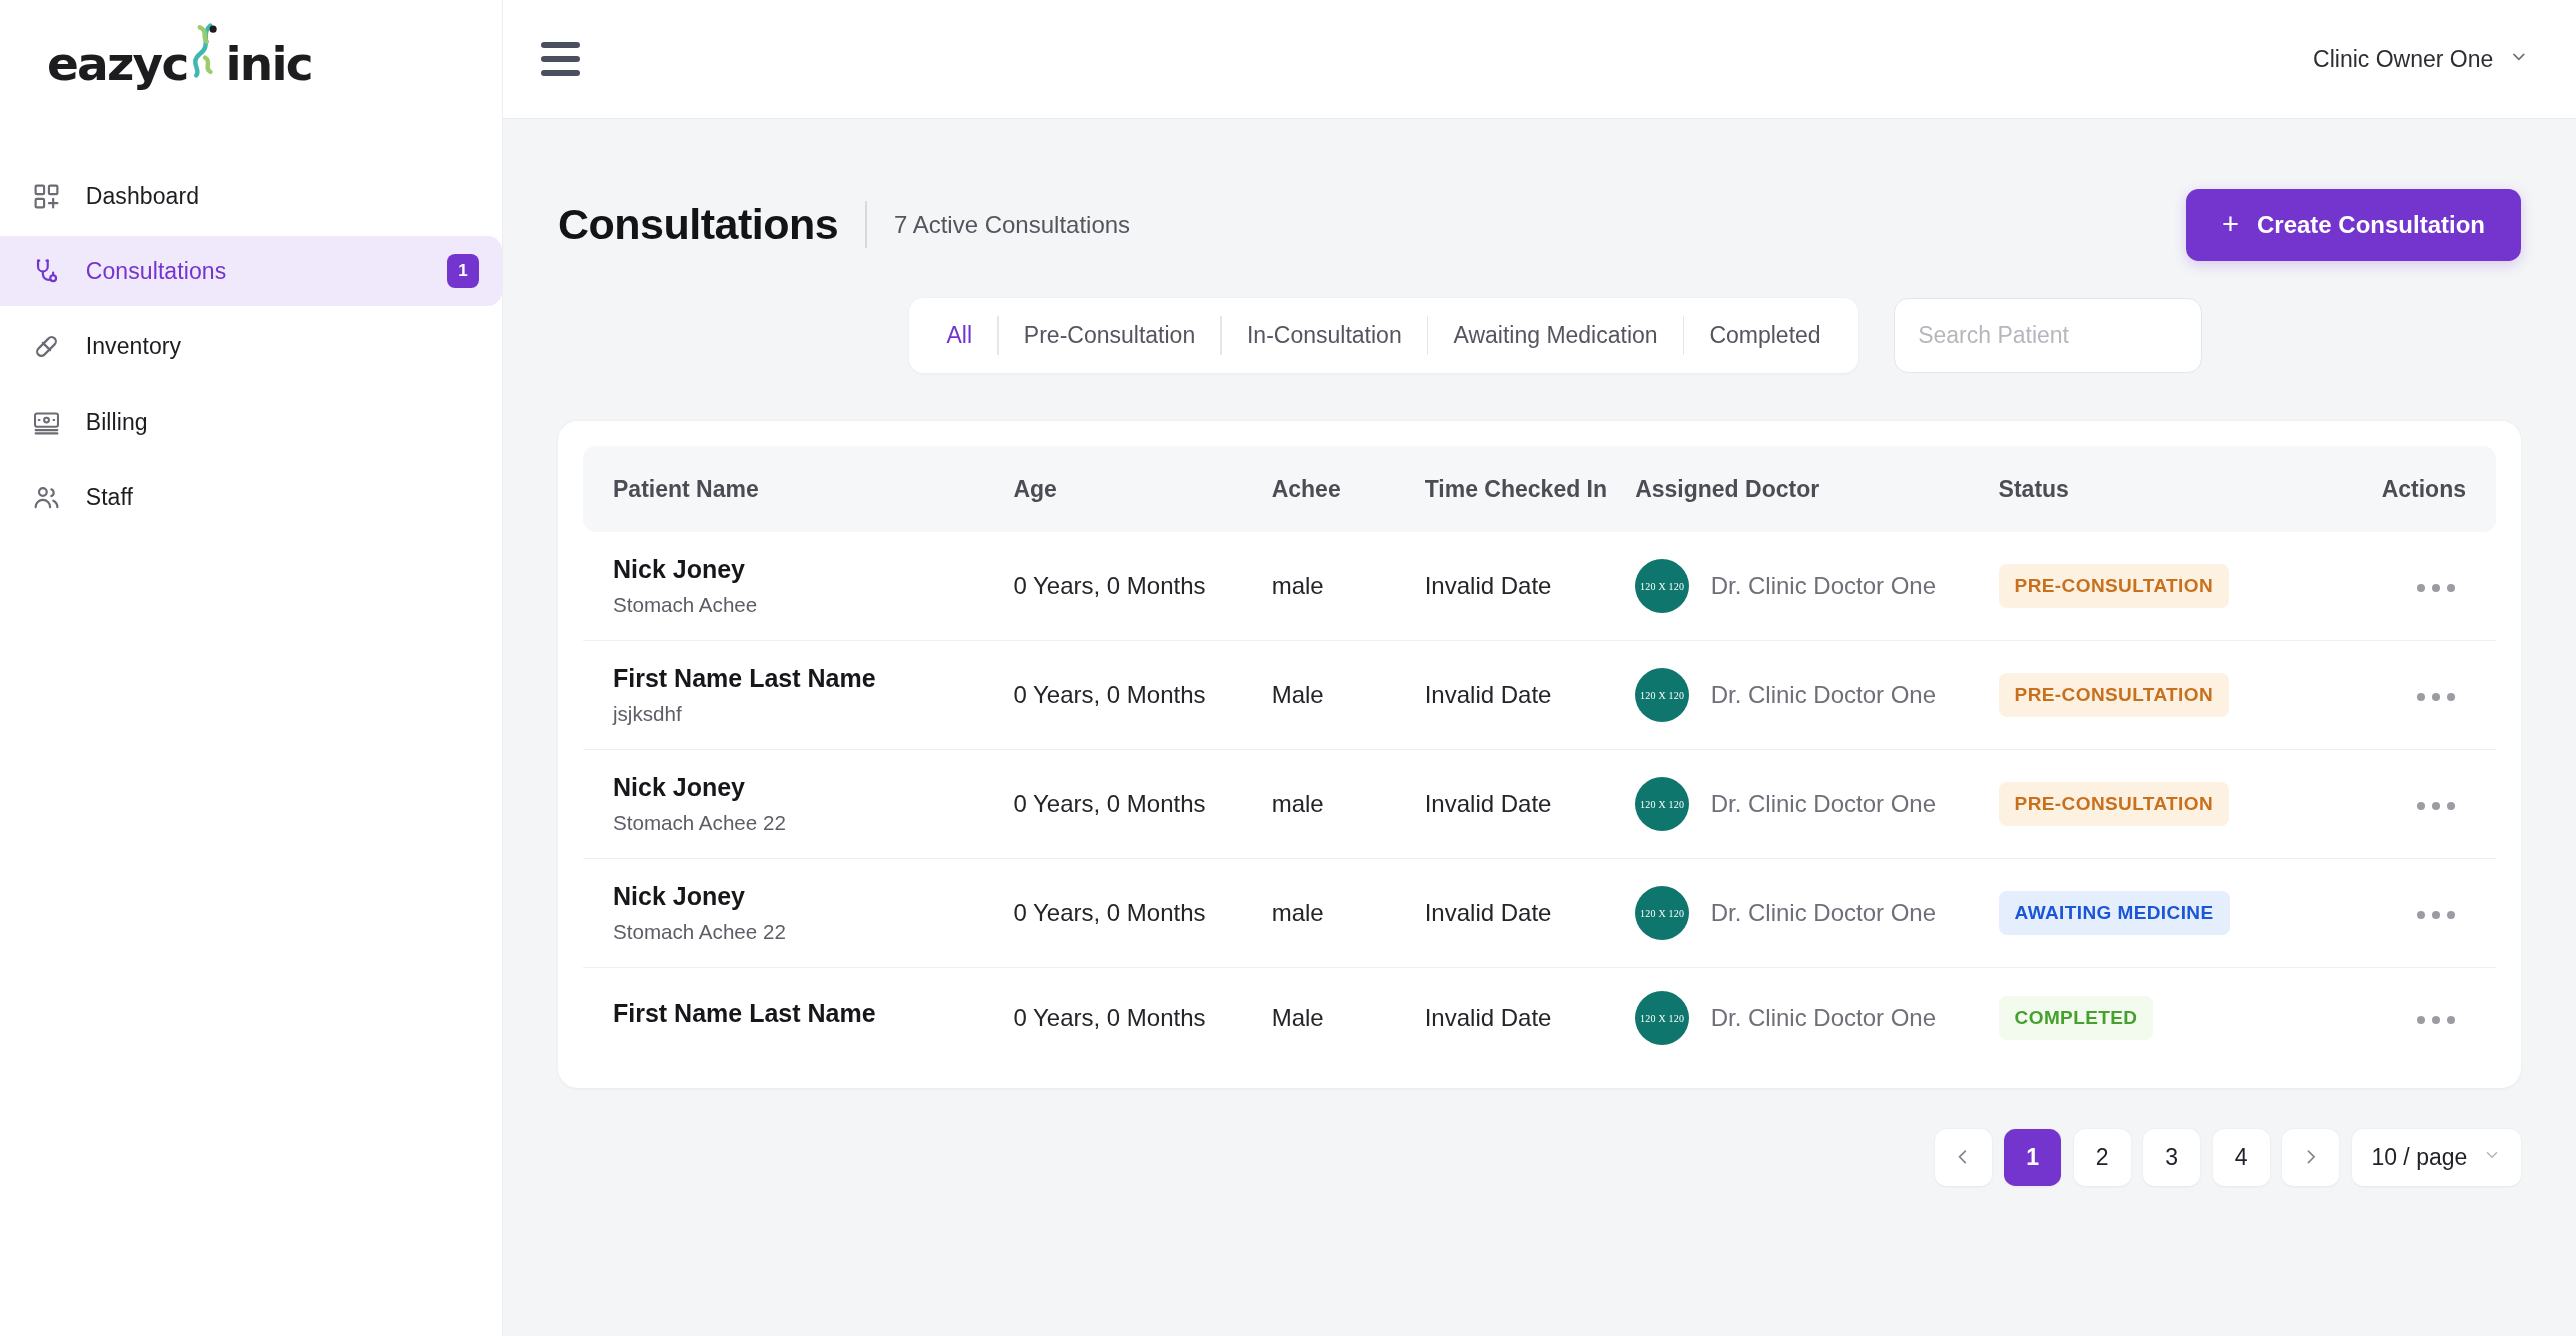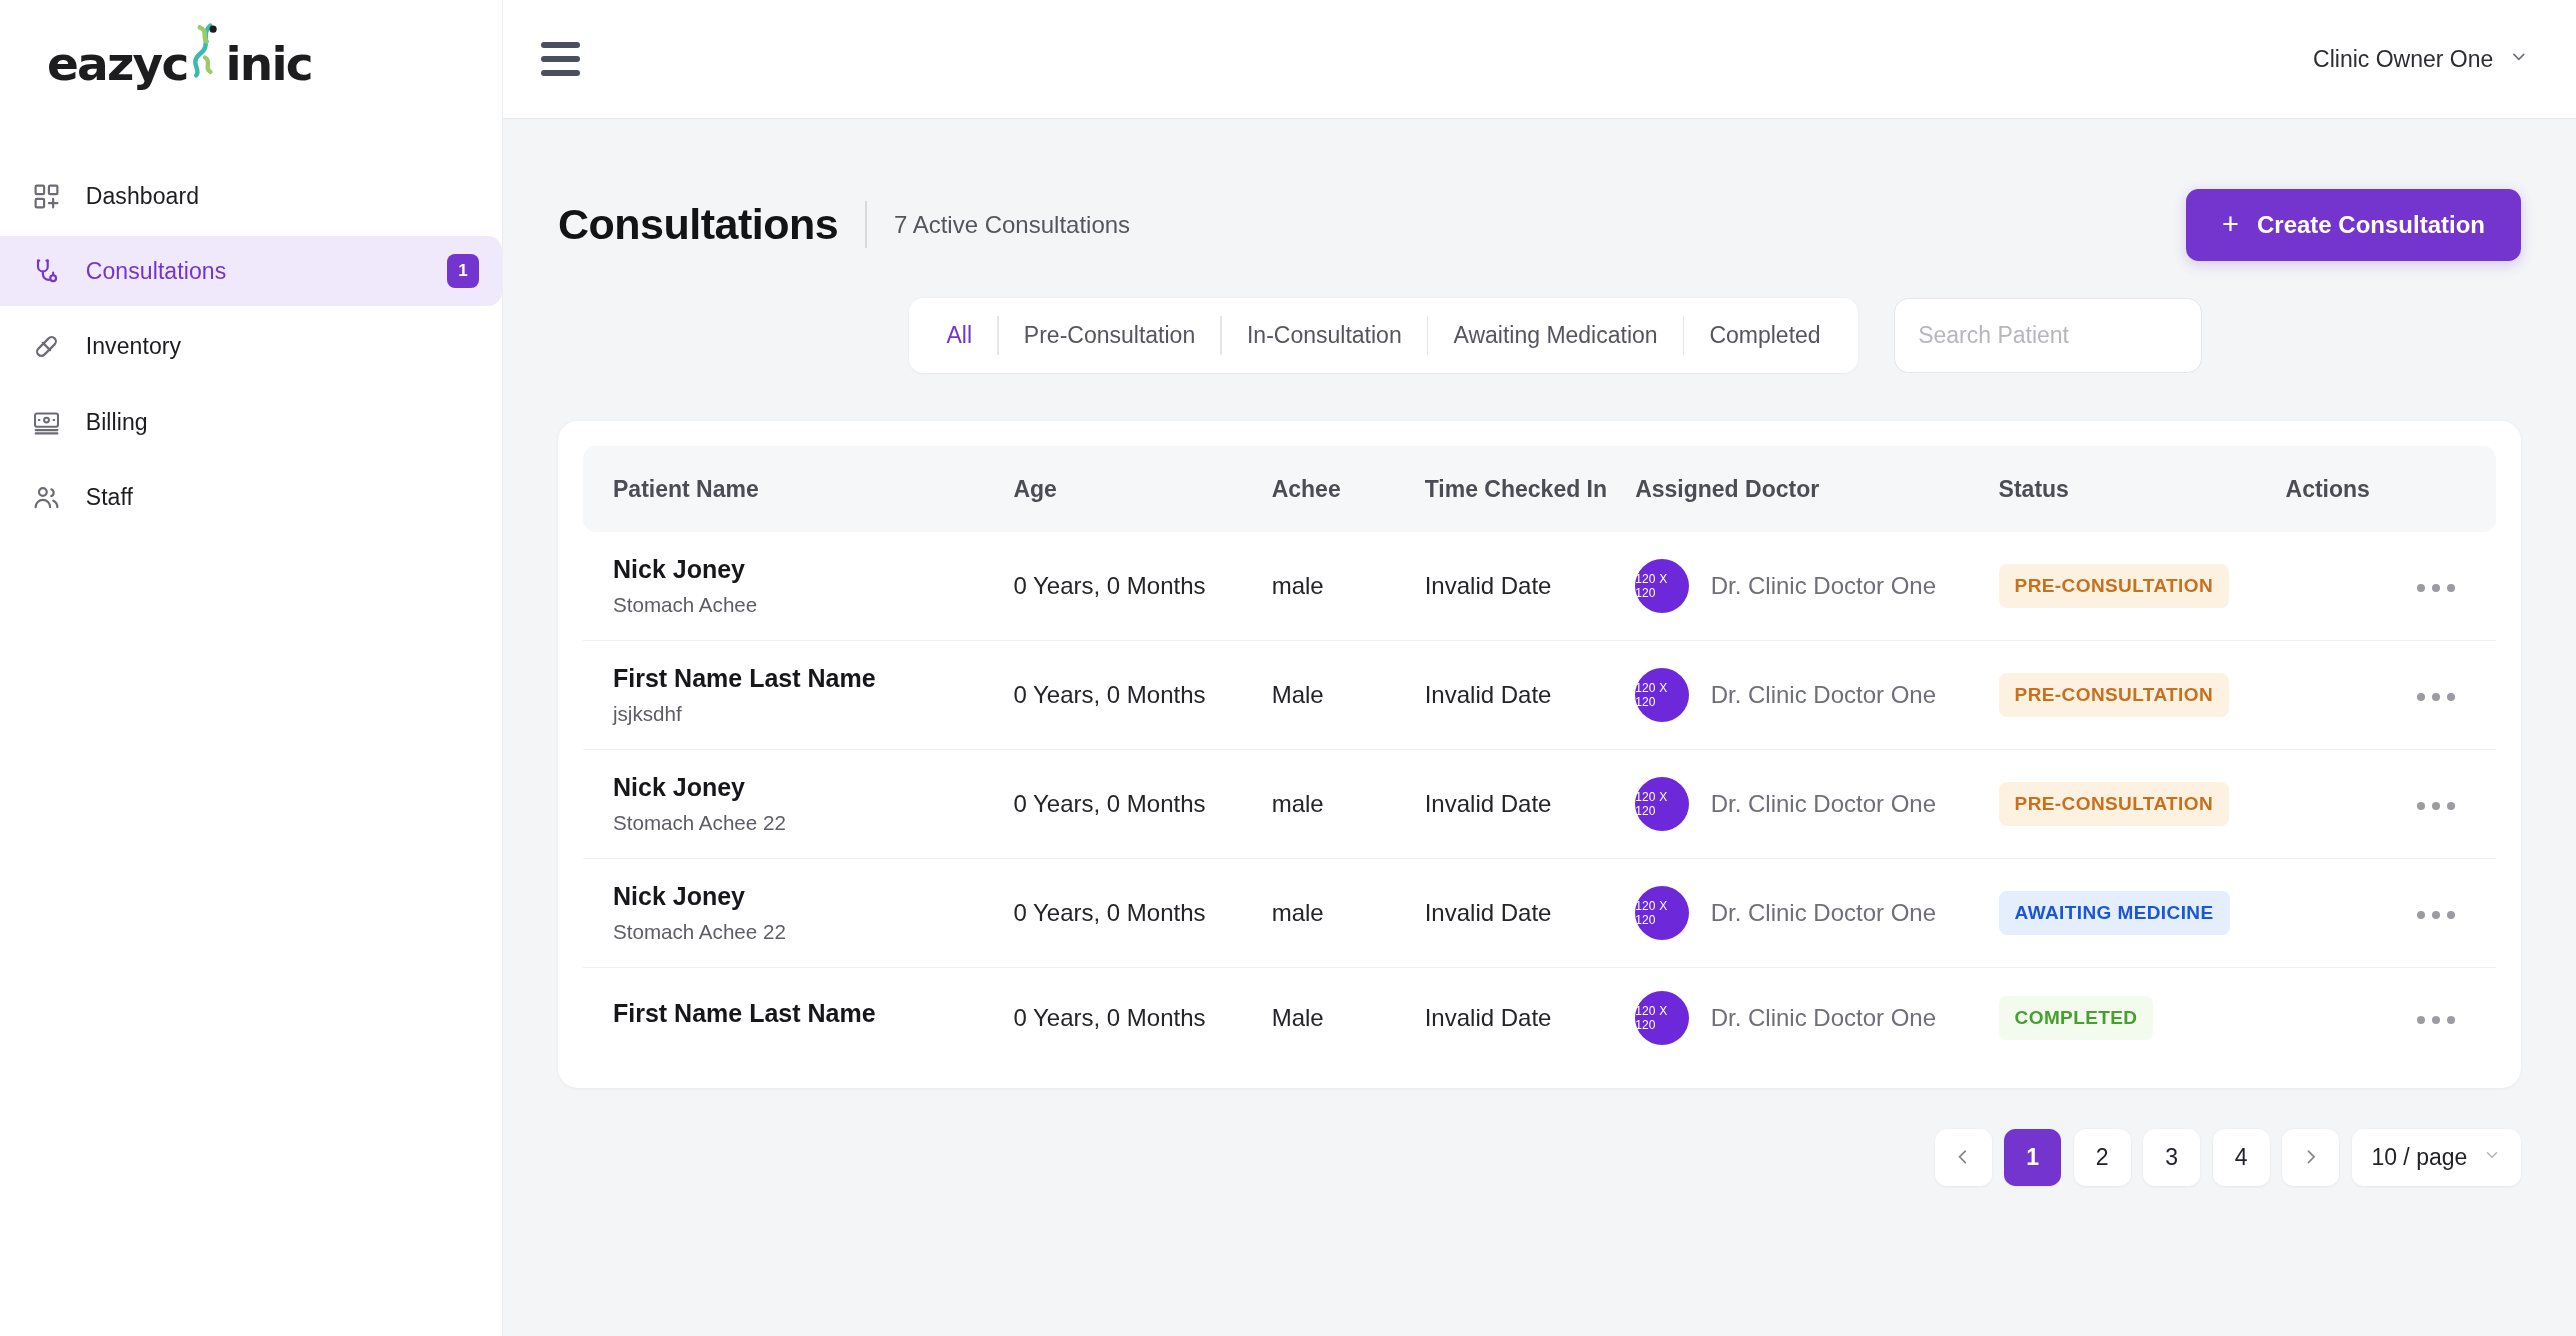--- a/index.html
+++ b/index.html
@@ -151,37 +151,37 @@
   }
   table { width: 100%; border-collapse: collapse; table-layout: fixed; }
   thead tr { background: #f6f7f9; }
   thead th {
     text-align: left;
     font-size: 23px; font-weight: 700; color: #4c4c55;
     padding: 27px 0;
     height: 86px;
   }
   thead th:first-child { border-radius: 12.5px 0 0 12.5px; padding-left: 30px; }
-  thead th:last-child  { border-radius: 0 12.5px 12.5px 0; padding-right: 30px; }
+  thead th:last-child  { border-radius: 0 12.5px 12.5px 0; padding-right: 30px; text-align: right; }
 
   tbody tr { border-bottom: 1.8px solid #eff0f3; }
   tbody tr:last-child { border-bottom: none; }
   tbody td { padding: 23px 0; font-size: 24px; color: #242429; vertical-align: middle; }
   tbody td:first-child { padding-left: 30px; }
   tbody td:last-child { padding-right: 30px; text-align: right; }
 
   .pname { font-size: 25px; font-weight: 700; color: #17171b; margin-bottom: 9px; }
   .pnote { font-size: 20.6px; color: #5d5d66; }
 
   .doc-cell { display: flex; align-items: center; gap: 21.5px; }
   .avatar {
     width: 54px; height: 54px; border-radius: 50%;
-    background: #6d28d9; flex: 0 0 54px;
+    background: #0f766e; flex: 0 0 54px;
     display: flex; align-items: center; justify-content: center;
-    color: #ffffff; font-size: 12px; letter-spacing: 0.2px;
+    color: #ffffff; font-size: 10px; letter-spacing: 0.2px; font-family: Liberation Serif, serif;
   }
   .doc-name { font-size: 24px; color: #6f6f79; }
 
   .badge {
     display: inline-block;
     font-size: 19px; font-weight: 700;
     letter-spacing: 0.4px;
     padding: 10.7px 16px;
     border-radius: 8px;
   }

